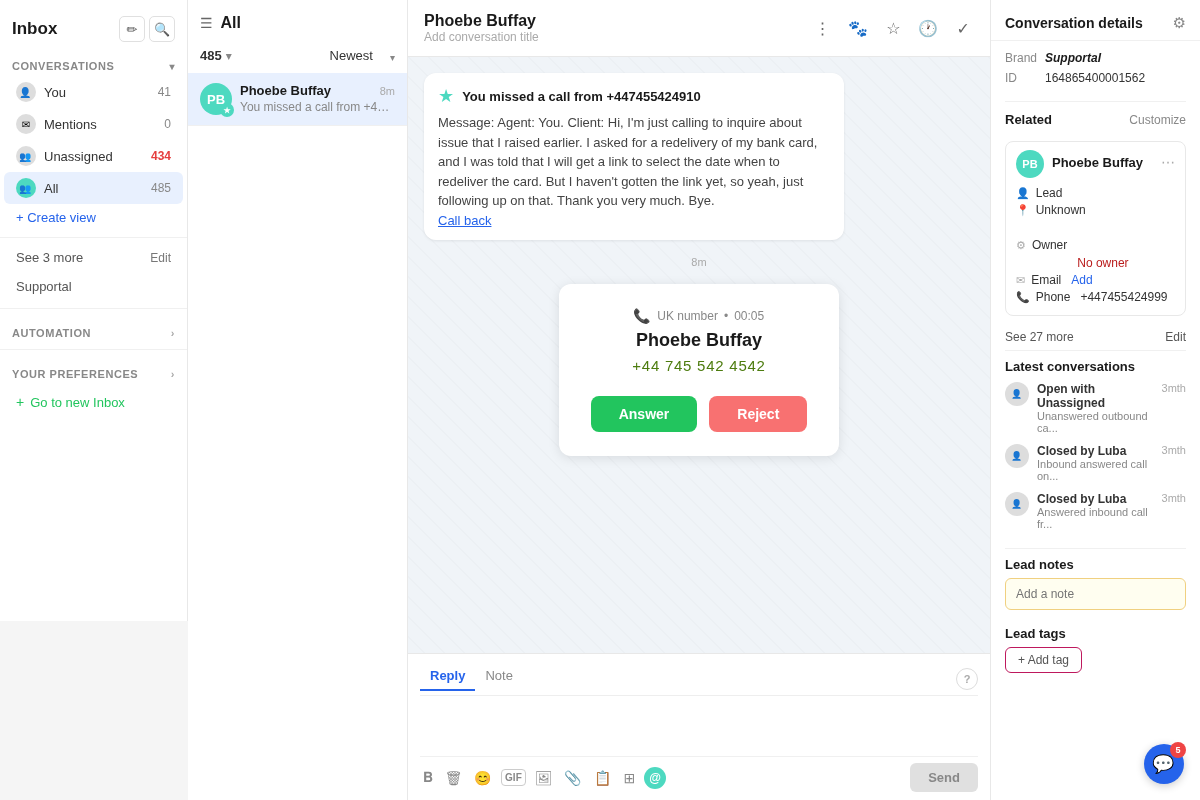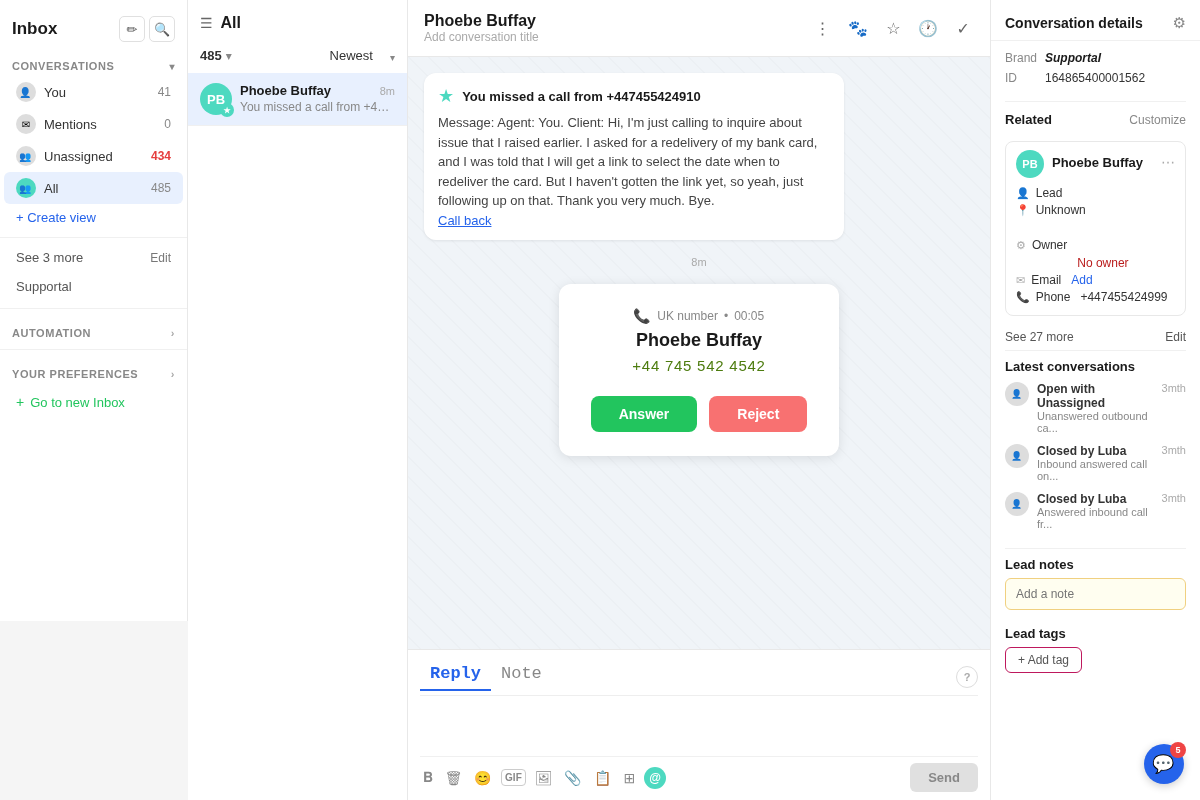--- a/index.html
+++ b/index.html
@@ -73,21 +73,21 @@
     .call-icon { font-size: 14px; }
     .call-name { font-size: 18px; font-weight: 700; color: #1a1a1a; }
     .call-number { font-size: 15px; color: #4d7c0f; letter-spacing: 0.05em; margin-bottom: 16px; }
     .call-actions { display: flex; gap: 12px; }
     .answer-btn { background: #22c55e; color: #fff; border: none; border-radius: 8px; padding: 10px 28px; font-size: 14px; font-weight: 600; cursor: pointer; }
     .reject-btn { background: #f87171; color: #fff; border: none; border-radius: 8px; padding: 10px 28px; font-size: 14px; font-weight: 600; cursor: pointer; }
 
     
     .reply-area { background: #fff; border-top: 1px solid #e8e8e8; padding: 8px 12px 8px; }
     .reply-tabs { display: flex; gap: 0; margin-bottom: 4px; }
-    .reply-tab { font-size: 17px; color: #888; padding: 6px 10px; cursor: pointer; border-bottom: 2px solid transparent; font-family: Liberation Mono, monospace; }
+    .reply-tab { font-size: 13px; color: #888; padding: 6px 10px; cursor: pointer; border-bottom: 2px solid transparent; }
     .reply-tab.active { color: #2563eb; border-bottom: 2px solid #2563eb; font-weight: 600; }
     .reply-help { margin-left: auto; font-size: 16px; color: #aaa; cursor: pointer; width: 22px; height: 22px; border-radius: 50%; border: 1px solid #ddd; display: flex; align-items: center; justify-content: center; font-size: 11px; font-weight: bold; }
     .reply-tab-row { display: flex; align-items: center; border-bottom: 1px solid #eee; }
     .reply-input-area { min-height: 60px; padding: 8px 4px; }
     .reply-toolbar { display: flex; align-items: center; gap: 6px; padding: 6px 0 0; border-top: 1px solid #f0f0f0; }
     .toolbar-icon { font-size: 14px; color: #888; cursor: pointer; padding: 3px; }
     .send-btn { margin-left: auto; background: #e0e0e0; color: #888; border: none; border-radius: 6px; padding: 7px 18px; font-size: 13px; font-weight: 600; cursor: pointer; }
 
     
     #right-panel { width: 210px; min-width: 210px; background: #fff; border-left: 1px solid #e8e8e8; height: 800px; overflow-y: auto; display: flex; flex-direction: column; }

